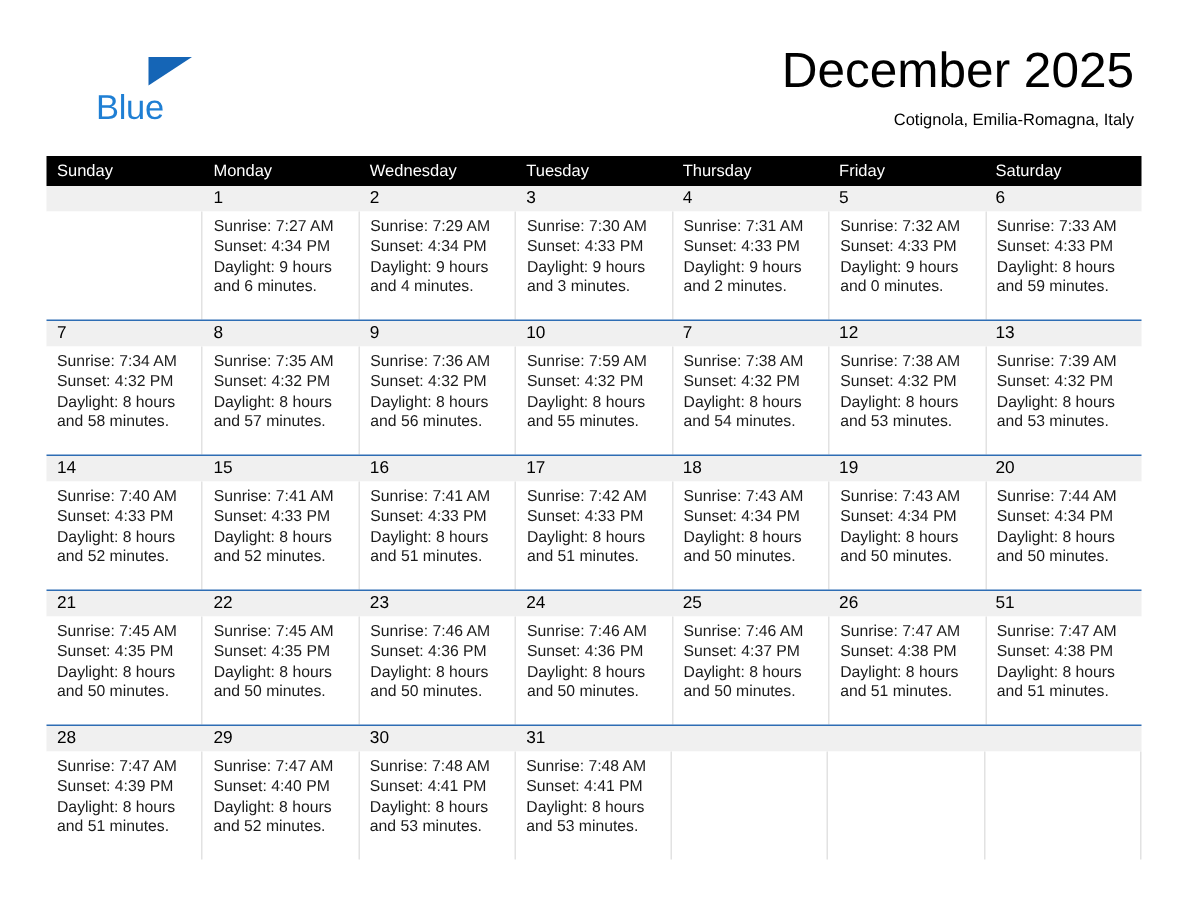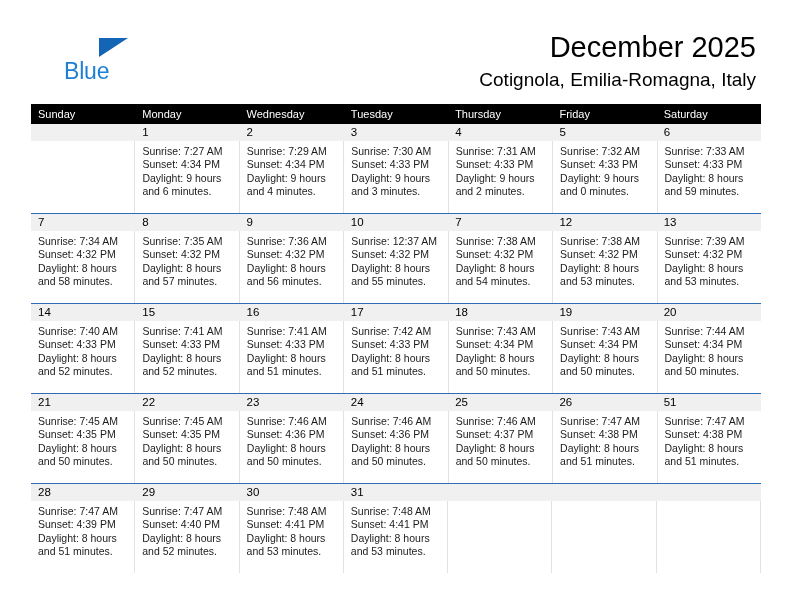--- a/index.html
+++ b/index.html
@@ -65,28 +65,28 @@
     font-family: Liberation Sans, sans-serif;
     font-weight: 400;
   }
   .title-block {
     position: absolute;
     right: 36px;
     top: 30px;
     text-align: right;
   }
   .cal-title {
-    font-size: 29px;
+    font-size: 33px;
     font-weight: 400;
     color: #000000;
     line-height: 34px;
     white-space: nowrap;
   }
   .cal-subtitle {
-    font-size: 19px;
+    font-size: 11px;
     font-weight: 400;
     color: #000000;
     line-height: 20px;
     margin-top: 6px;
     white-space: nowrap;
   }
 
   
   .calendar {
     position: absolute;
@@ -248,21 +248,21 @@
               <p>Sunrise: 7:35 AM</p>
               <p>Sunset: 4:32 PM</p>
               <p class="daylight">Daylight: 8 hours and 57 minutes.</p>
             </div>
             <div class="cell">
               <p>Sunrise: 7:36 AM</p>
               <p>Sunset: 4:32 PM</p>
               <p class="daylight">Daylight: 8 hours and 56 minutes.</p>
             </div>
             <div class="cell">
-              <p>Sunrise: 12:37 AM</p>
+              <p>Sunrise: 7:59 AM</p>
               <p>Sunset: 4:32 PM</p>
               <p class="daylight">Daylight: 8 hours and 55 minutes.</p>
             </div>
             <div class="cell">
               <p>Sunrise: 7:38 AM</p>
               <p>Sunset: 4:32 PM</p>
               <p class="daylight">Daylight: 8 hours and 54 minutes.</p>
             </div>
             <div class="cell">
               <p>Sunrise: 7:38 AM</p>

